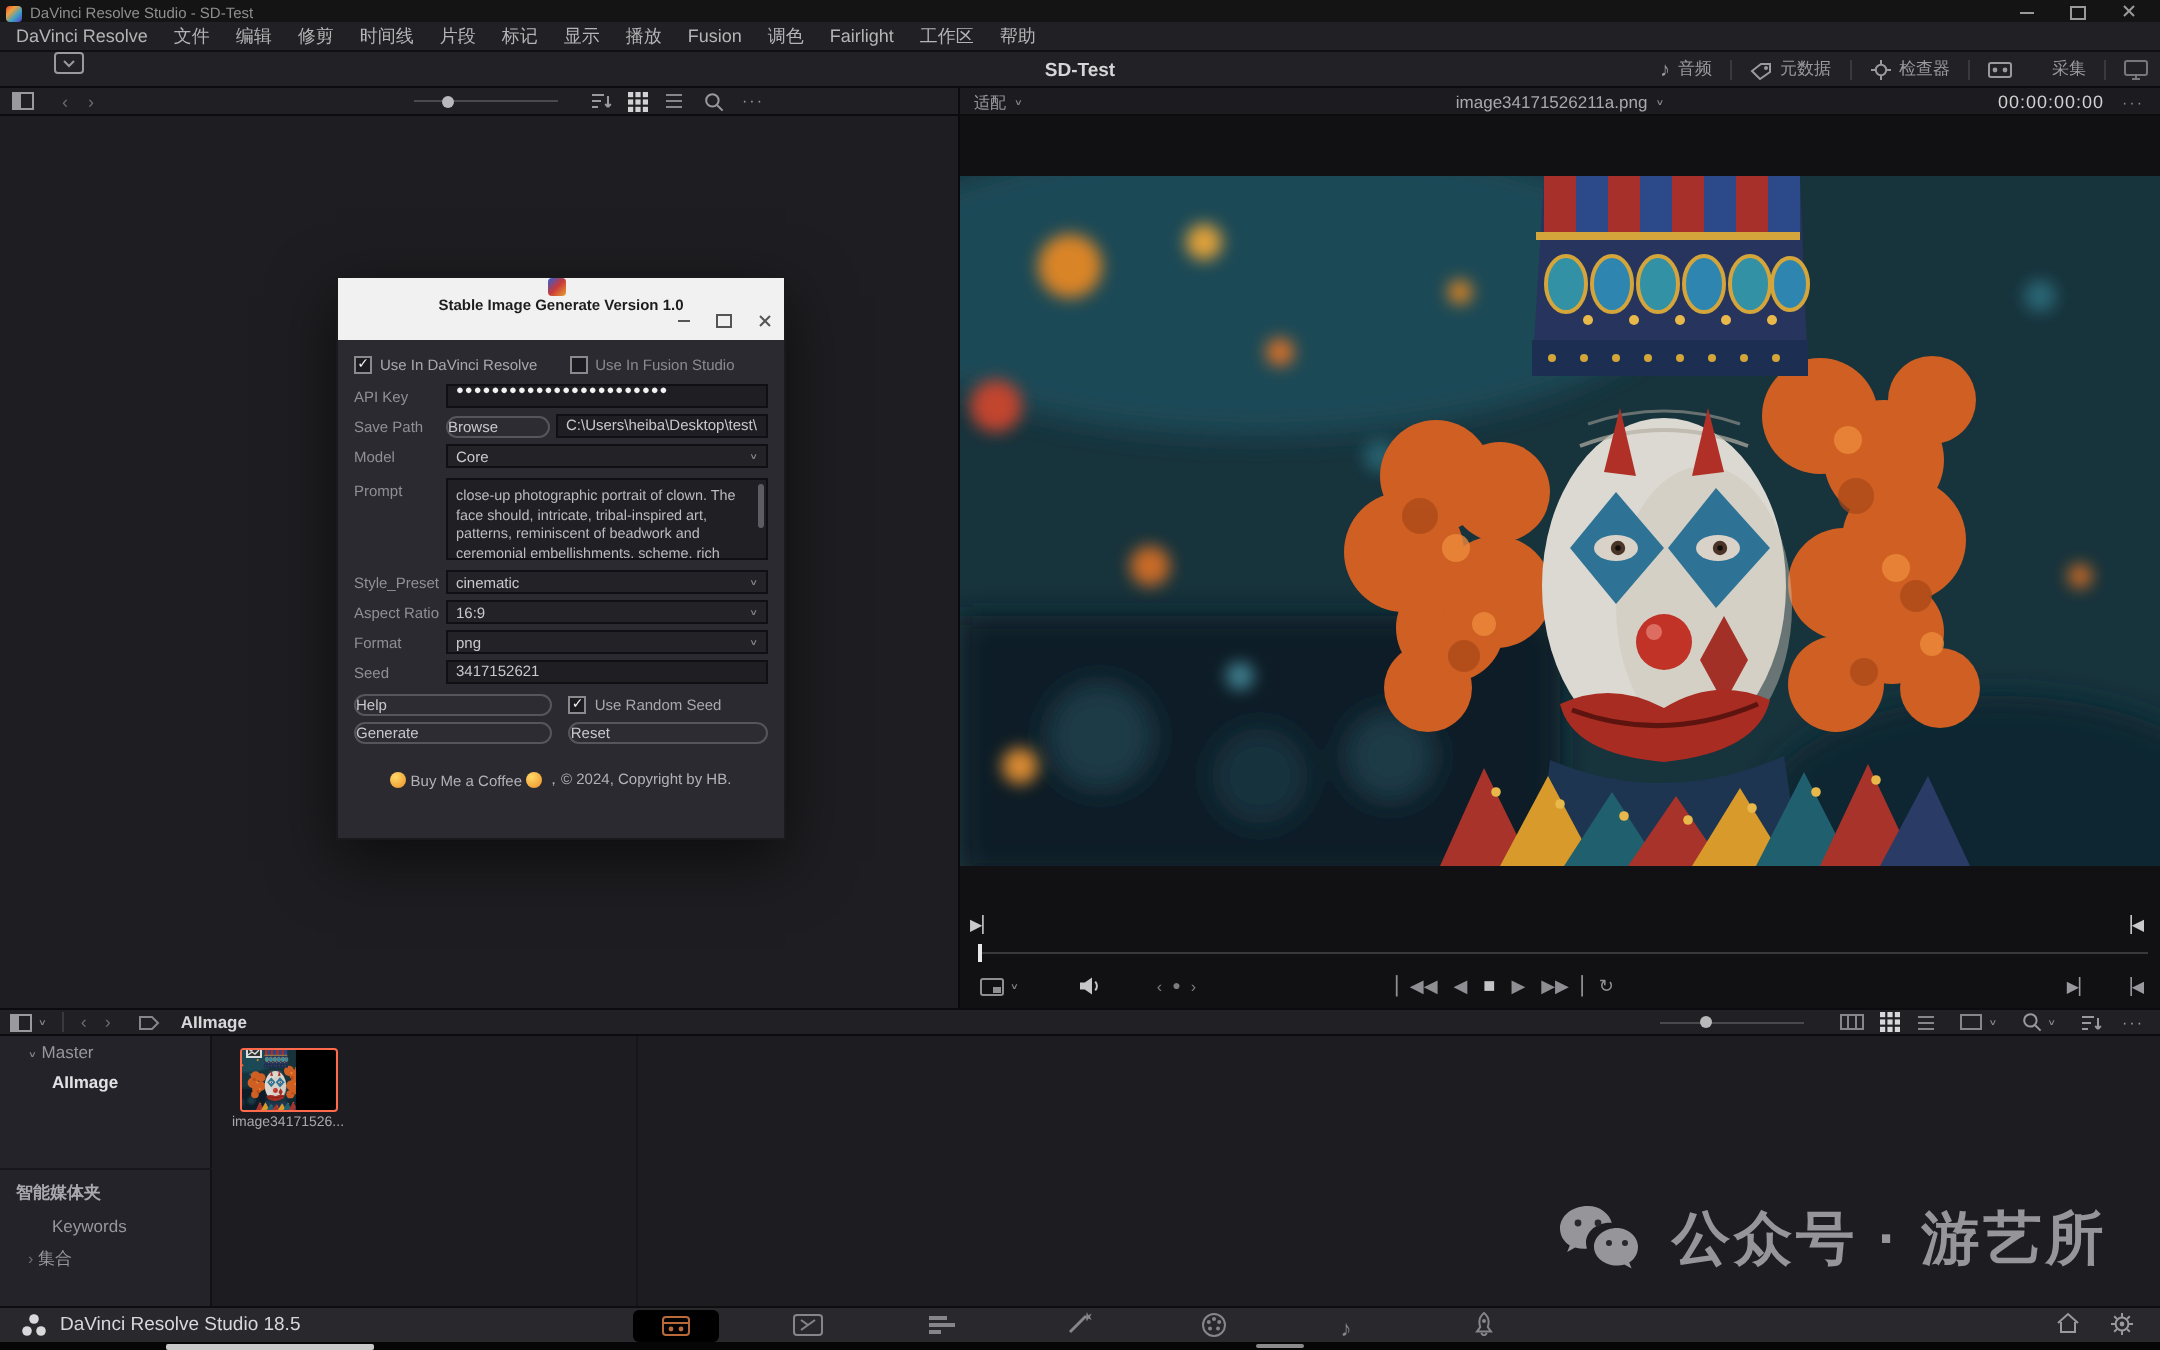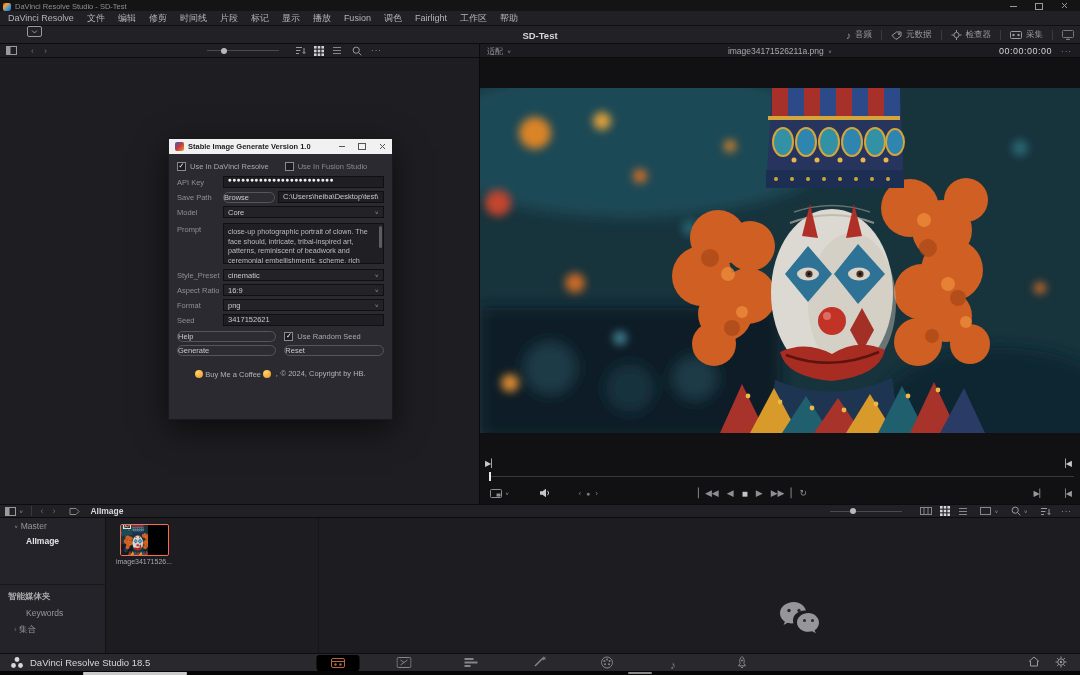--- a/index.html
+++ b/index.html
@@ -81,22 +81,22 @@
   .sb-version{font-size:9.5px;color:#d8d8da;}
   .pagebtn{position:absolute;top:655px;transform:translateX(-50%);}
   .pagebtn.active{background:#000;border-radius:3px;padding:2px 14px;top:654.5px;}
   .taskstrip{left:0;top:671px;width:1080px;height:4px;background:#060606;}
   .task1{left:83px;top:671.5px;width:104px;height:3px;background:#c9c9c9;border-radius:1px;}
   .task2{left:628px;top:672px;width:24px;height:2px;background:#8a8a8a;border-radius:1px;}
 
   
   .dialog{left:168px;top:138px;width:225px;height:282px;background:#2a2a30;z-index:20;
           box-shadow:0 10px 30px rgba(0,0,0,.6);border:1px solid #1a1a1d;box-sizing:border-box;}
-  .dlg-title{height:15px;background:#f1f1f1;display:flex;align-items:center;padding:0 6px;color:#1d1d1d;
-             font-size:7.5px;font-weight:bold;}
+  .dlg-title{height:31px;background:#f1f1f1;display:flex;align-items:center;padding:0 6px;color:#1d1d1d;
+             font-size:7.5px;font-weight:bold;flex-direction:column;}
   .dlg-ico{width:9px;height:9px;border-radius:2px;margin-right:4px;
            background:linear-gradient(135deg,#2c5fd8 0%,#c83a3a 50%,#e8a030 100%);}
   .dlg-ctrl{margin-left:auto;display:flex;gap:13px;align-items:center;color:#444;font-size:8px;}
   .dlg-body{padding:5px 8px 0 8px;font-size:7.5px;}
   .dlg-row{display:flex;align-items:center;margin-bottom:3px;}
   .dlg-label{width:46px;color:#8f8f94;flex-shrink:0;}
   .dlg-field{flex:1;background:#1e1e23;border:1px solid #101014;height:10px;display:flex;align-items:flex-start;
              padding:0 4px;color:#c9c9cc;overflow:hidden;white-space:nowrap;}
   .dlg-select{flex:1;background:#222227;border:1px solid #101014;height:10px;display:flex;align-items:center;
               padding:0 4px;color:#cacace;justify-content:space-between;}
@@ -343,21 +343,21 @@
     </span>
     <span class="vdiv"></span>
     <span class="flex" style="gap:4px">
       <svg width="11" height="10">
           <circle cx="5.5" cy="5" r="2.6" stroke="#9a9a9e" fill="none"></circle>
           <path d="M5.5 0v2M5.5 8v2M0.5 5h2M8.5 5h2" stroke="#9a9a9e"></path>
         </svg>
       <span>检查器</span>
     </span>
     <span class="vdiv"></span>
-    <span class="flex" style="gap:4px">
+    <span class="flex" style="gap:20px">
       <svg width="12" height="8">
           <rect x="0.5" y="0.5" width="11" height="7" rx="1" stroke="#9a9a9e" fill="none"></rect>
           <circle cx="3.5" cy="4" r="1.2" fill="#9a9a9e"></circle>
           <circle cx="8.5" cy="4" r="1.2" fill="#9a9a9e"></circle>
         </svg>
       <span>采集</span>
     </span>
     <span class="vdiv"></span>
     <svg width="12" height="10">
         <rect x="0.5" y="0.5" width="11" height="7" rx="1" stroke="#77777a" fill="none"></rect>
@@ -573,20 +573,21 @@
     <svg width="44" height="38">
       <g fill="#96969a">
         <path d="M16 2C8 2 2 7 2 13.2c0 3.5 1.9 6.5 4.9 8.5L5.6 25l4-2.2c1.4.4 2.9.6 4.4.6.5 0 1 0 1.5-.1-.3-.9-.5-1.9-.5-2.9 0-5.6 5.3-10 11.7-10 .4 0 .8 0 1.2.1C26.7 5.7 21.8 2 16 2z"></path>
         <circle cx="11" cy="10.5" r="1.7" fill="#28282d"></circle>
           <circle cx="21" cy="10.5" r="1.7" fill="#28282d"></circle>
         <path d="M30.5 13c-6.3 0-11.5 4.2-11.5 9.4 0 5.2 5.2 9.4 11.5 9.4 1.3 0 2.6-.2 3.7-.5l3.6 2-1.2-3c2.6-1.7 4.4-4.4 4.4-7.9 0-5.2-5.2-9.4-10.5-9.4z"></path>
         <circle cx="26.5" cy="20.5" r="1.5" fill="#28282d"></circle>
           <circle cx="34.5" cy="20.5" r="1.5" fill="#28282d"></circle>
       </g>
     </svg>
+    <span class="wm-text">公众号 · 游艺所</span>
   </div>
 
   <div class="r statusbar"></div>
   <div class="r flex" style="left:10px;top:655px;height:15px;gap:6px">
     <svg width="14" height="13">
       <circle cx="7" cy="3.5" r="2.4" fill="#d9d9db"></circle>
         <circle cx="3.5" cy="9.5" r="2.4" fill="#d9d9db"></circle>
         <circle cx="10.5" cy="9.5" r="2.4" fill="#d9d9db"></circle>
     </svg>
     <span class="sb-version">DaVinci Resolve Studio 18.5</span>

